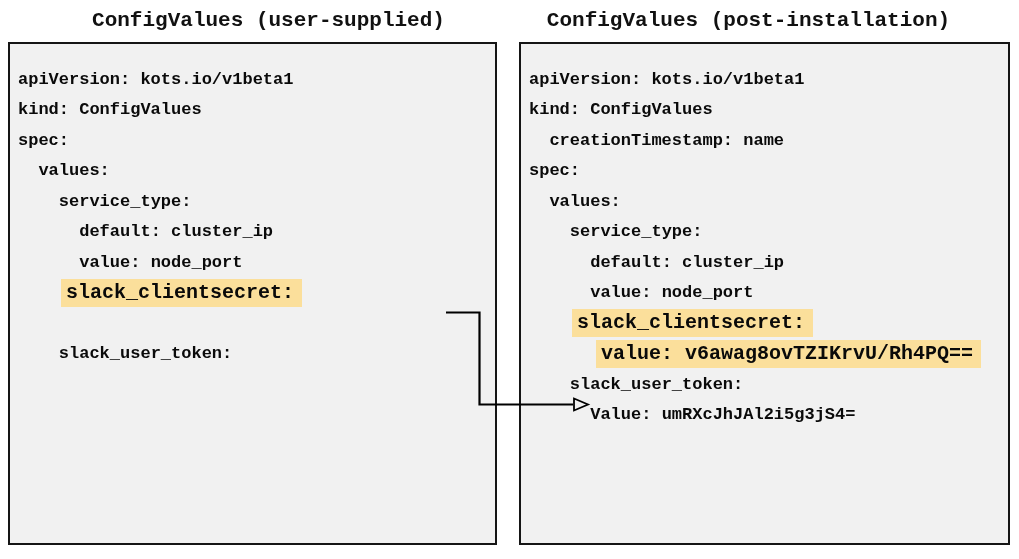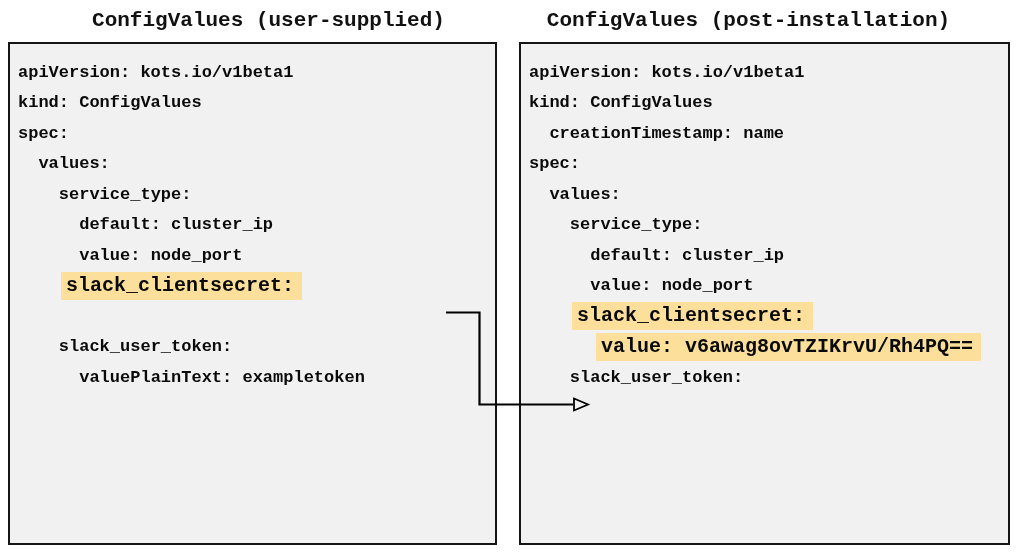--- a/index.html
+++ b/index.html
@@ -22,21 +22,21 @@
   }
   #title-left  { left: 24px;   width: 489px; }
   #title-right { left: 503px; width: 491px; }
   .panel {
     position: absolute;
     top: 42px;
     height: 503px;
     background: #f1f1f1;
     border: 2px solid #151515;
     box-sizing: border-box;
-    padding: 13px 8px;
+    padding: 20px 8px;
   }
   #panel-left  { left: 8px;   width: 489px; }
   #panel-right { left: 519px; width: 491px; }
   .line {
     height: 30.5px;
     display: flex;
     align-items: center;
     font-family: "Liberation Mono", monospace;
     font-weight: bold;
     font-size: 17px;
@@ -68,34 +68,33 @@
   <div class="line"><span class="ind"></span><span class="txt">apiVersion: kots.io/v1beta1</span></div>
   <div class="line"><span class="ind"></span><span class="txt">kind: ConfigValues</span></div>
   <div class="line"><span class="ind"></span><span class="txt">spec:</span></div>
   <div class="line"><span class="ind">  </span><span class="txt">values:</span></div>
   <div class="line"><span class="ind">    </span><span class="txt">service_type:</span></div>
   <div class="line"><span class="ind">      </span><span class="txt">default: cluster_ip</span></div>
   <div class="line"><span class="ind">      </span><span class="txt">value: node_port</span></div>
   <div class="line em"><span class="ind">    </span><span class="txt hl">slack_clientsecret:</span></div>
   <div class="line em"><span class="ind">      </span></div>
   <div class="line"><span class="ind">    </span><span class="txt">slack_user_token:</span></div>
-  <div class="line"><span class="ind">      </span><span class="txt">valuePlainText: exampletoken</span></div>
 </div>
 
 <div class="panel" id="panel-right">
   <div class="line"><span class="ind"></span><span class="txt">apiVersion: kots.io/v1beta1</span></div>
   <div class="line"><span class="ind"></span><span class="txt">kind: ConfigValues</span></div>
   <div class="line"><span class="ind">  </span><span class="txt">creationTimestamp: name</span></div>
   <div class="line"><span class="ind"></span><span class="txt">spec:</span></div>
   <div class="line"><span class="ind">  </span><span class="txt">values:</span></div>
   <div class="line"><span class="ind">    </span><span class="txt">service_type:</span></div>
   <div class="line"><span class="ind">      </span><span class="txt">default: cluster_ip</span></div>
   <div class="line"><span class="ind">      </span><span class="txt">value: node_port</span></div>
   <div class="line em"><span class="ind">    </span><span class="txt hl">slack_clientsecret:</span></div>
   <div class="line em"><span class="ind">      </span><span class="txt hl">value: v6awag8ovTZIKrvU/Rh4PQ==</span></div>
   <div class="line"><span class="ind">    </span><span class="txt">slack_user_token:</span></div>
-  <div class="line"><span class="ind">      </span></div>
+  <div class="line"><span class="ind">      </span><span class="txt">Value: umRXcJhJAl2i5g3jS4=</span></div>
 </div>
 
 <svg id="connector-arrow" width="1019" height="559" viewBox="0 0 1019 559" xmlns="http://www.w3.org/2000/svg">
   <path d="M 446,312.5 H 479.5 V 404.5 H 573" stroke="#000000" stroke-width="2.2" fill="none"></path>
   <path d="M 574,398.5 L 588,404.5 L 574,410.5 Z" stroke="#000000" stroke-width="1.8" fill="none"></path>
 </svg>
 
 </body></html>

